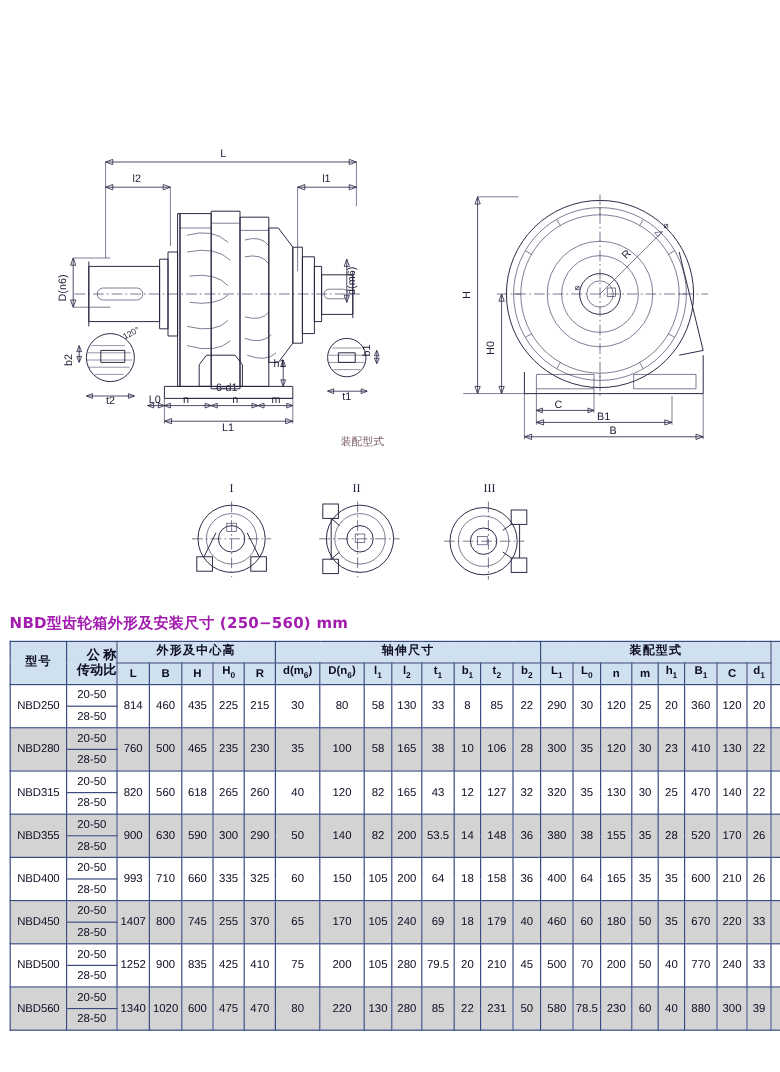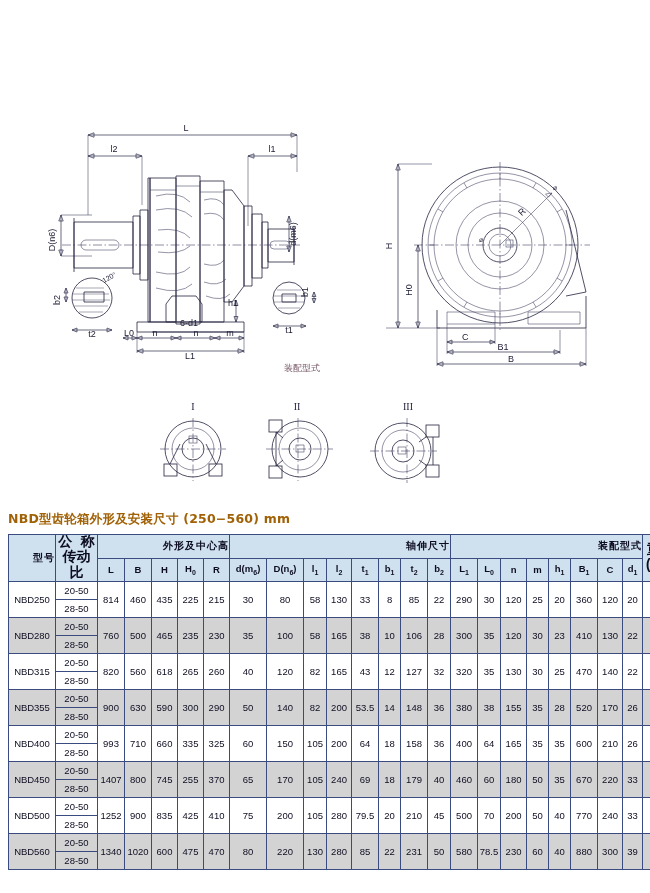--- a/index.html
+++ b/index.html
@@ -58,21 +58,21 @@
   #table-section {
     position: absolute;
     left: 0;
     top: 505px;
     width: 650px;
   }
   #table-title {
     font-family: "DejaVu Sans", "Liberation Sans", sans-serif;
     font-size: 12.5px;
     font-weight: bold;
-    color: #a16207;
+    color: #a21caf;
     padding: 6px 12px 6px 8px;
     letter-spacing: 0.2px;
     white-space: nowrap;
   }
   #spec-table {
     border-collapse: collapse;
     margin-left: 8px;
     width: 636px;
     table-layout: fixed;
     background: #ffffff;
@@ -90,26 +90,26 @@
   }
   #spec-table thead th {
     background: #cfe0ef;
     font-weight: bold;
     height: 17px;
   }
   #spec-table thead th.cn {
     font-family: "DejaVu Sans", sans-serif;
     font-size: 10px;
     letter-spacing: 1px;
+  }
+  #spec-table thead th.cn-sm {
+    font-family: Liberation Serif, serif;
+    font-size: 11px;
+    line-height: 1.15;
     text-align: right;
-  }
-  #spec-table thead th.cn-sm {
-    font-family: Liberation Mono, monospace;
-    font-size: 14px;
-    line-height: 1.15;
   }
   #spec-table tbody td {
     height: 17px;
   }
   tr.shaded td { background: #d3d3d3; }
   tr.plain td { background: #ffffff; }
   td.model {
     font-size: 9.5px;
     font-weight: normal;
     letter-spacing: -0.1px;

